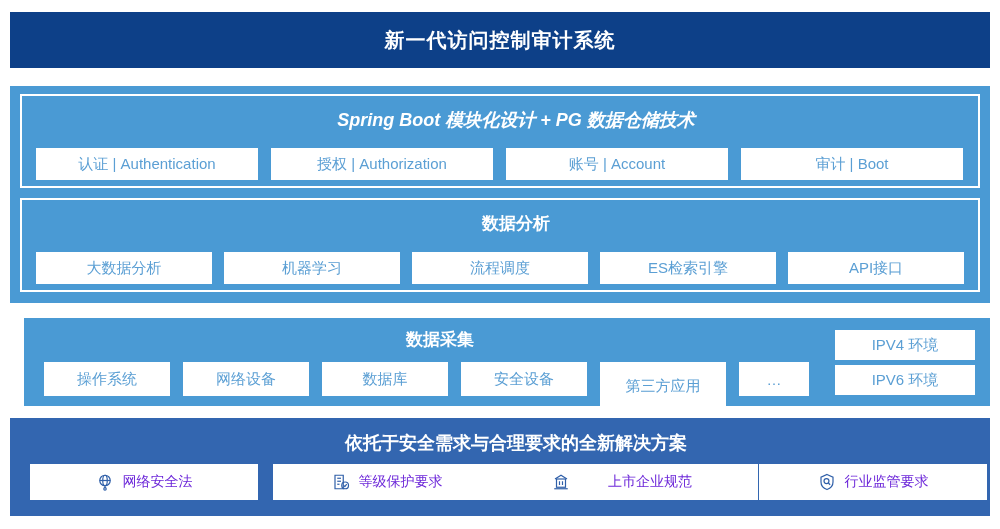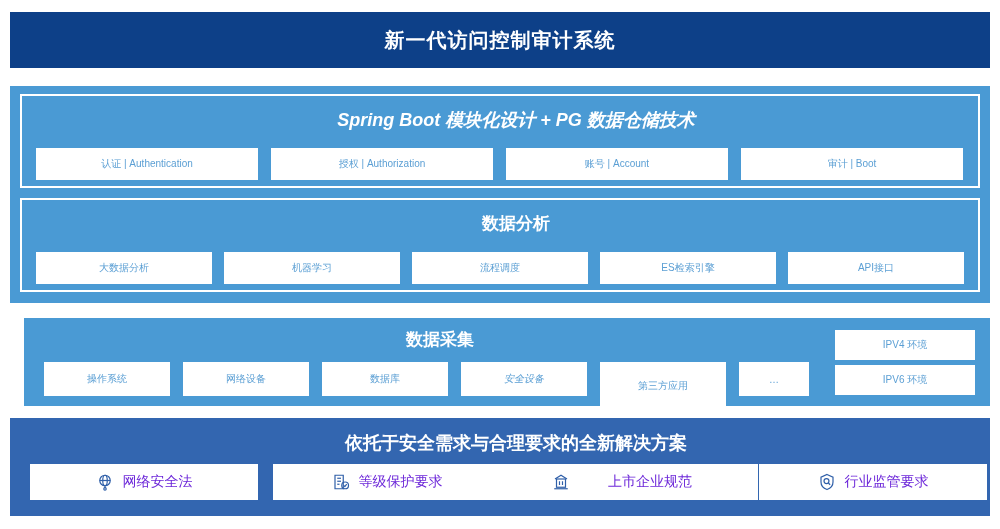--- a/index.html
+++ b/index.html
@@ -36,21 +36,21 @@
     position:absolute;left:0;right:0;
     text-align:center;color:#ffffff;font-weight:bold;padding-left:32px;
   }
   .sect-title.italic{font-style:italic;}
 
   
   .card{
     position:absolute;box-sizing:border-box;
     background:#ffffff;
     display:flex;align-items:center;justify-content:center;
-    color:#5b9fd4;font-size:10px;
+    color:#5b9fd4;font-size:15px;
     white-space:nowrap;
   }
   .card.navy{color:#6d28d9;font-size:14px;}
   .card .card-label{display:inline-block;}
   .card .ico{
     display:inline-flex;align-items:center;justify-content:center;
     width:18px;height:18px;margin-right:9px;flex:0 0 auto;
   }
   .card .ico svg{display:block;}
 </style>
@@ -105,21 +105,21 @@
     <div class="sect-title" style="top:10px;font-size:17px;">数据采集</div>
     <div class="card" style="left:20px;top:44px;width:126px;height:34px;">
       <span class="card-label">操作系统</span>
     </div>
     <div class="card" style="left:159px;top:44px;width:126px;height:34px;">
       <span class="card-label">网络设备</span>
     </div>
     <div class="card" style="left:298px;top:44px;width:126px;height:34px;">
       <span class="card-label">数据库</span>
     </div>
-    <div class="card" style="left:437px;top:44px;width:126px;height:34px;font-style:italic;">
+    <div class="card" style="left:437px;top:44px;width:126px;height:34px;">
       <span class="card-label">安全设备</span>
     </div>
     <div class="card" style="left:576px;top:44px;width:126px;height:48px;">
       <span class="card-label">第三方应用</span>
     </div>
     <div class="card" style="left:715px;top:44px;width:70px;height:34px;">
       <span class="card-label">…</span>
     </div>
   </div>
 

